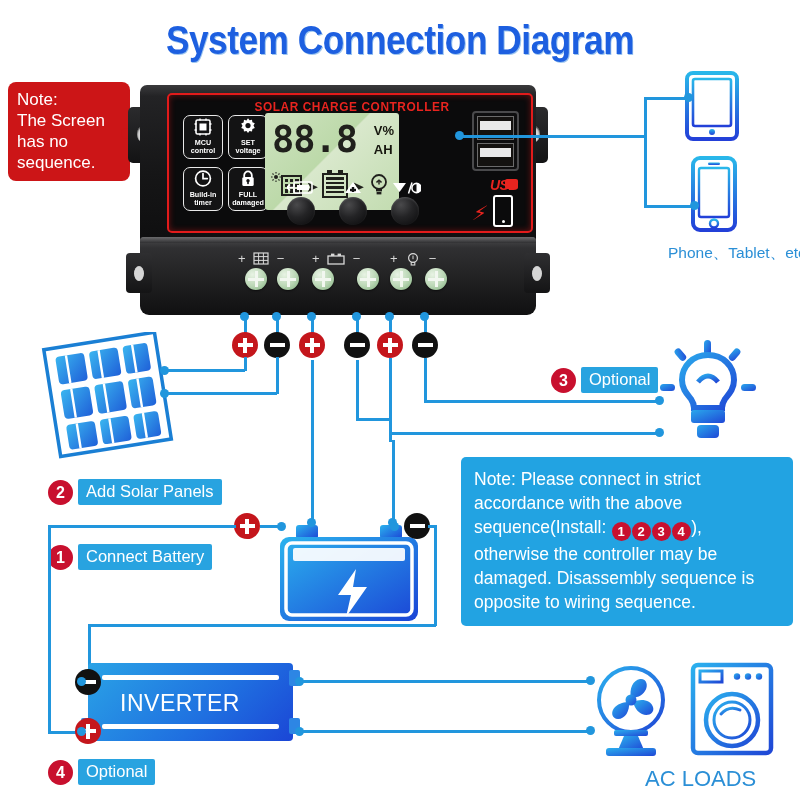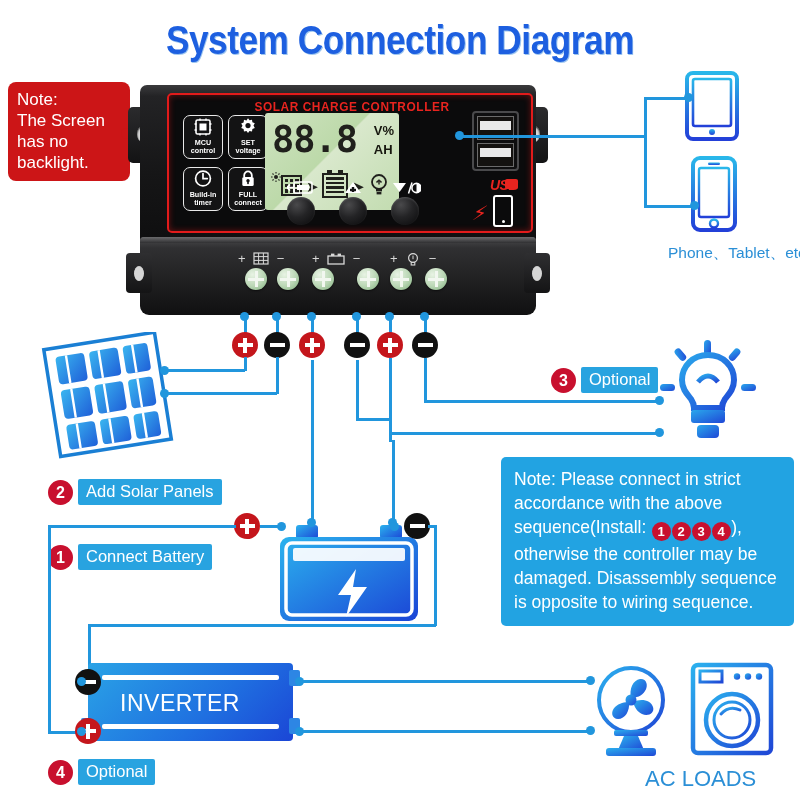--- a/index.html
+++ b/index.html
@@ -13,22 +13,22 @@
     font-family:"Liberation Sans","DejaVu Sans",sans-serif;
     font-size:40px;font-weight:bold;color:#1d5fe0;letter-spacing:-0.5px;
     transform:scaleX(.88);transform-origin:center top;
     text-shadow:1px 1px 0 #9ec6ef;}
 
   
   #note-red{left:8px;top:82px;width:122px;background:#cc1517;border-radius:8px;
     color:#fff;font-size:17px;line-height:21px;padding:7px 8px 8px 9px;box-sizing:border-box;}
 
   
-  #note-blue{left:461px;top:457px;width:293px;background:#22a3e2;border-radius:5px;
-    color:#fff;font-size:17.5px;line-height:24px;padding:10px 12px 12px 13px;box-sizing:border-box;margin-left:40px;}
+  #note-blue{left:461px;top:457px;width:332px;background:#22a3e2;border-radius:5px;
+    color:#fff;font-size:17.5px;line-height:24px;padding:10px 12px 12px 13px;box-sizing:border-box;}
   #note-blue .inline-badges{display:inline-block;vertical-align:-3px;}
   .mini-badge{display:inline-block;width:19px;height:19px;border-radius:50%;
     background:#c8102e;color:#fff;font-size:13px;font-weight:bold;line-height:19px;
     text-align:center;margin:0 .5px;}
 
   
   #controller{left:128px;top:85px;width:420px;height:245px;}
   .ctl-top{position:absolute;left:12px;top:0;width:396px;height:160px;
     background:linear-gradient(180deg,#3a3a3c 0%,#232325 7%,#161617 55%,#0e0e0f 100%);
     border-radius:7px 7px 3px 3px;}
@@ -164,21 +164,21 @@
 <body>
 
 <div id="stage">
 
   <div class="abs" id="title">System Connection Diagram</div>
 
   <div class="abs" id="note-red">
     <div>Note:</div>
     <div>The Screen</div>
     <div>has no</div>
-    <div>backlight.</div>
+    <div>sequence.</div>
   </div>
 
   <div class="abs w wh" style="left:126px;top:133px;width:180px;height:2.4px;background:#cc1517;"></div>
   <div class="abs" style="left:121px;top:128px;width:11px;height:11px;border-radius:50%;background:#cc1517;"></div>
 
   <div class="abs" id="controller">
 
     <div class="ctl-ear l">
         <span class="hole"></span>
       </div>
@@ -230,21 +230,21 @@
         <div class="feat f4">
           <div class="glyph">
             <svg width="20" height="20" viewBox="0 0 20 20">
                 <path d="M6.2 8V6.2a3.8 3.8 0 017.6 0V8" fill="none" stroke="#fff" stroke-width="1.8"></path>
                 <rect x="4.3" y="8" width="11.4" height="9" rx="1.6" fill="#fff"></rect>
                 <circle cx="10" cy="11.7" r="1.7" fill="#131314"></circle>
                 <rect x="9.2" y="11.7" width="1.6" height="3.4" fill="#131314"></rect>
               </svg>
           </div>
           <div class="cap">FULL</div>
-          <div class="cap">connect</div>
+          <div class="cap">damaged</div>
         </div>
 
         <div class="lcd">
           <div class="digits">88.8</div>
           <div class="units">
             <div>V%</div>
             <div>AH</div>
           </div>
           <div class="flow">
             <div class="sun">

